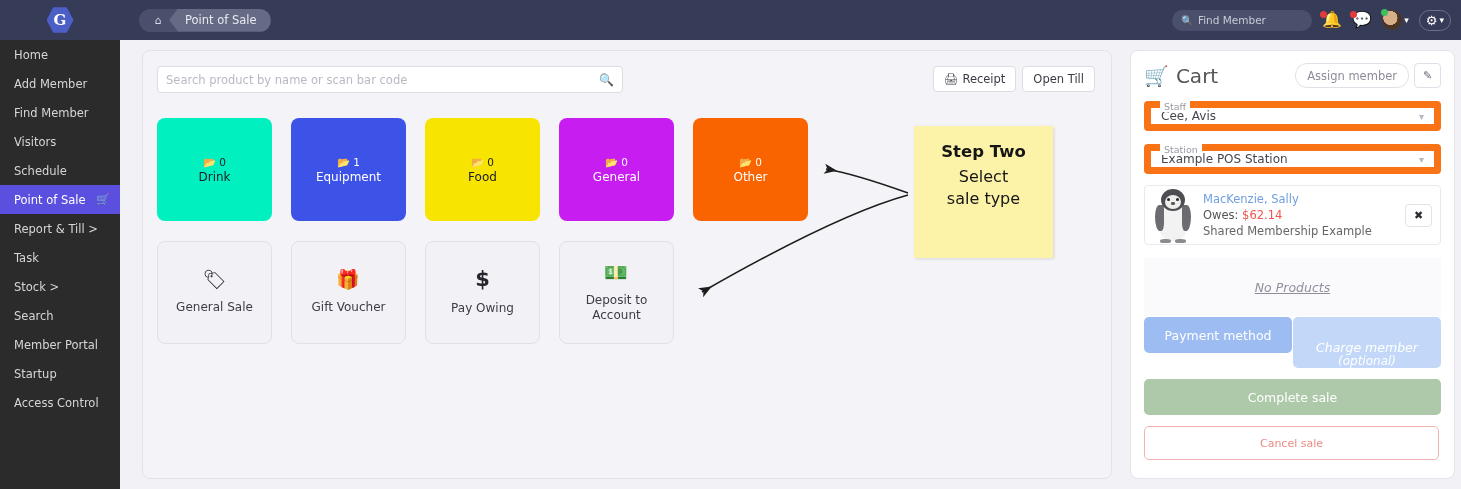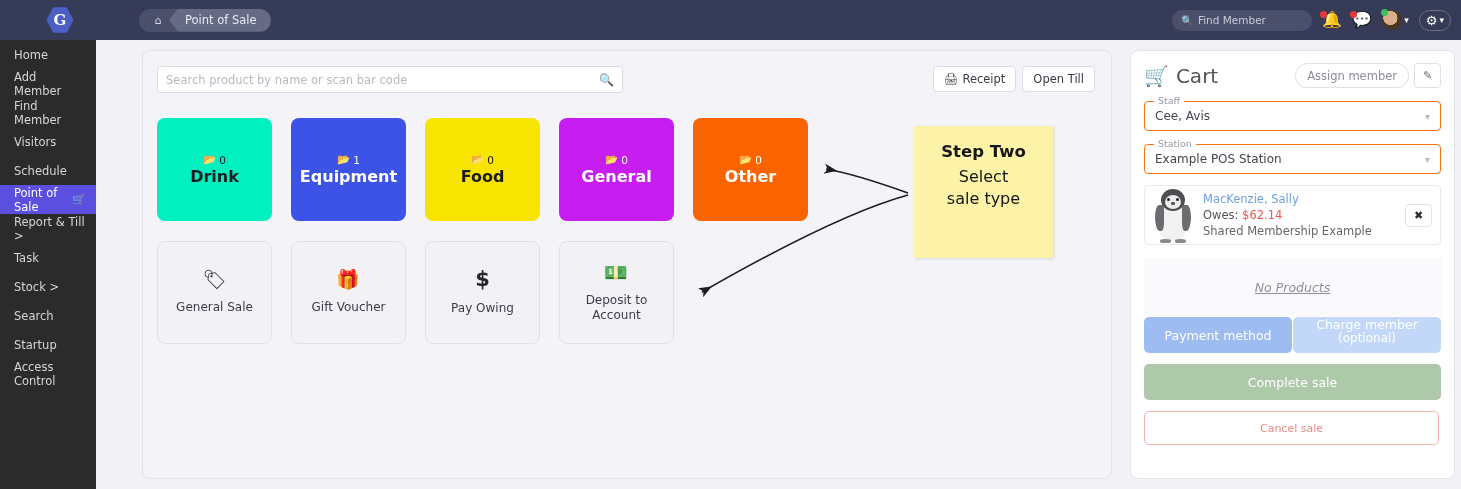--- a/index.html
+++ b/index.html
@@ -65,21 +65,21 @@
   }
   .chev-sm { color: #fff; font-size: 9px; }
   .gear-btn {
     display: flex; align-items: center; gap: 2px; height: 21px;
     border: 1px solid #6a6f8a; border-radius: 11px; padding: 0 6px; background: transparent;
   }
   .gear-btn .g { color: #fff; font-size: 13px; }
 
   
   .sidebar {
-    position: absolute; left: 0; top: 40px; width: 96px; height: 449px;
+    position: absolute; left: 0; top: 40px; width: 120px; height: 449px;
     background: #2b2b2b;
   }
   .nav-item {
     height: 29px; display: flex; align-items: center; justify-content: space-between;
     padding: 0 10px 0 14px; color: #d6d6d6; font-size: 11.5px;
   }
   .nav-item.active { background: #5b4fe0; color: #fff; }
   .nav-item .cart-ic { font-size: 11px; }
 
   
@@ -105,21 +105,21 @@
 
   
   .cat-row {
     position: absolute; left: 14px; top: 67px; display: flex; gap: 19px;
   }
   .cat-tile {
     width: 115px; height: 103px; border-radius: 8px;
     display: flex; flex-direction: column; align-items: center; justify-content: center;
   }
   .cat-count { font-size: 10.5px; display: flex; align-items: center; gap: 3px; }
-  .cat-label { font-size: 16px; font-weight: bold; margin-top: 1px; }
+  .cat-label { font-size: 12px; font-weight: normal; margin-top: 1px; }
 
   .type-row {
     position: absolute; left: 14px; top: 190px; display: flex; gap: 19px;
   }
   .type-tile {
     width: 115px; height: 103px; border-radius: 8px;
     background: #f1f1f6; border: 1px solid #e0e0e9;
     display: flex; flex-direction: column; align-items: center; justify-content: center;
     gap: 11px;
   }
@@ -150,21 +150,21 @@
     height: 25px; border: 1px solid #e0e0e8; border-radius: 12px; background: #fff;
     font-size: 11.5px; color: #8d8d99; padding: 0 11px; display: flex; align-items: center;
   }
   .pencil-btn {
     width: 27px; height: 25px; border: 1px solid #e0e0e8; border-radius: 4px; background: #fff;
     display: flex; align-items: center; justify-content: center; font-size: 11px; color: #6d6d78;
     margin-left: 5px;
   }
   .field {
     position: relative; margin: 13px 13px 0 13px; height: 30px;
-    border: 1px solid #f97316; border-radius: 4px; display: flex; align-items: center;
+    border: 7px solid #f97316; border-radius: 4px; display: flex; align-items: center;
     padding: 0 10px;
   }
   .field .lbl {
     position: absolute; top: -7px; left: 9px; background: #fff; padding: 0 4px;
     font-size: 9.5px; color: #9a9aa6;
   }
   .field .val { flex: 1; font-size: 12px; color: #45454f; }
   .field .chev { font-size: 10px; color: #b7b7c2; }
   .member-row {
     margin: 11px 13px 0 13px; border: 1px solid #e9e9f0; border-radius: 4px;
@@ -200,23 +200,24 @@
     display: flex; align-items: center; justify-content: center;
     font-style: italic; font-size: 12.5px; color: #8f8f9b; text-decoration: underline;
   }
   .pay-row { display: flex; gap: 1px; margin: 1px 13px 0 13px; }
   .pay-btn {
     flex: 1; height: 36px; border-radius: 5px; background: #9dbcf2;
     display: flex; align-items: center; justify-content: center;
     color: #fff; font-size: 12.5px;
   }
   .charge-btn {
-    flex: 1; height: 36px; border-radius: 5px; background: #c3d8f8;
-    display: flex; flex-direction: column; align-items: center; justify-content: flex-start;
+    flex: 1; height: 51px; border-radius: 5px; background: #c3d8f8;
+    display: flex; flex-direction: column; align-items: center; justify-content: flex-end;
     color: #fff;
+    font-style: italic;
   }
   .charge-btn .main { font-size: 12.5px; }
   .charge-btn .opt { font-size: 12px; margin-top: -1px; }
   .complete-btn {
     margin: 11px 13px 0 13px; height: 36px; border-radius: 5px; background: #aec9a9;
     display: flex; align-items: center; justify-content: center;
     color: #fff; font-size: 12.5px;
   }
   .cancel-btn {
     margin: 11px 15px 0 13px; height: 34px; border-radius: 5px; background: #fff;
@@ -282,20 +283,23 @@
         <span>Report &amp; Till &gt;</span>
       </div>
     <div class="nav-item">
         <span>Task</span>
       </div>
     <div class="nav-item">
         <span>Stock &gt;</span>
       </div>
     <div class="nav-item">
         <span>Search</span>
+      </div>
+    <div class="nav-item">
+        <span>Member Portal</span>
       </div>
     <div class="nav-item">
         <span>Startup</span>
       </div>
     <div class="nav-item">
         <span>Access Control</span>
       </div>
   </div>
 
   <div class="main-card">

